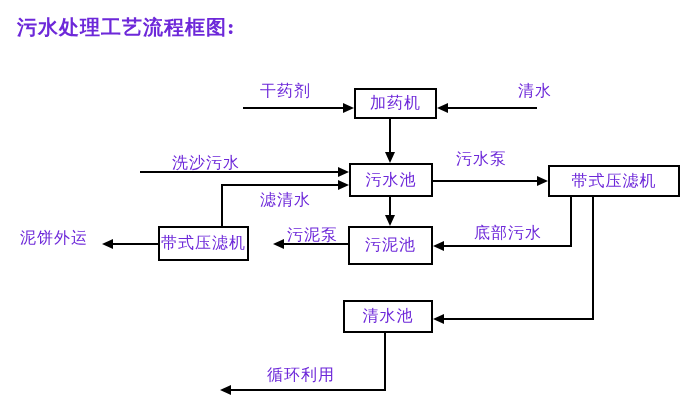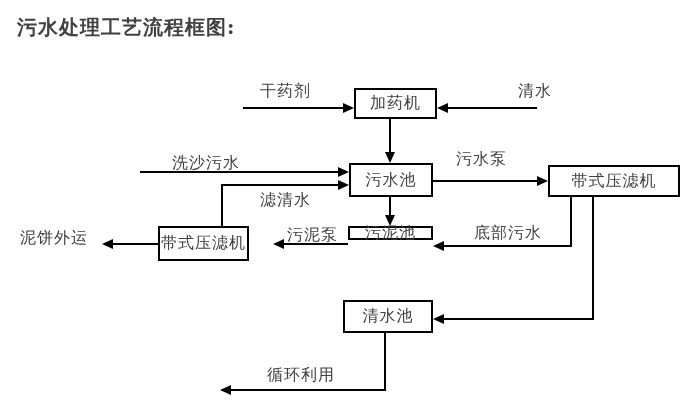--- a/index.html
+++ b/index.html
@@ -1,19 +1,19 @@
 <!DOCTYPE html>
 <html><head>
 <meta charset="utf-8">
 <style>
   html,body{margin:0;padding:0;background:#ffffff;}
   #stage{
     position:relative;width:700px;height:420px;background:#ffffff;
     font-family:"DejaVu Sans","Liberation Sans",sans-serif;
-    color:#404040;overflow:hidden;
+    color:#6d28d9;overflow:hidden;
   }
   .title{
     position:absolute;left:17px;top:14px;
     font-size:20px;font-weight:bold;letter-spacing:1px;
     font-family:"DejaVu Serif","Liberation Serif",serif;
   }
   .node{
     position:absolute;box-sizing:border-box;border:2px solid #000;background:#fff;
     display:flex;align-items:center;justify-content:center;
     font-size:16px;letter-spacing:1px;white-space:nowrap;
@@ -37,21 +37,21 @@
 
   <div class="node" style="left:354px;top:88px;width:83px;height:31px;">
     <span>加药机</span>
   </div>
   <div class="node" style="left:349px;top:163px;width:84px;height:34px;">
     <span>污水池</span>
   </div>
   <div class="node" style="left:548px;top:165px;width:132px;height:32px;">
     <span>带式压滤机</span>
   </div>
-  <div class="node" style="left:348px;top:226px;width:85px;height:14px;">
+  <div class="node" style="left:348px;top:226px;width:85px;height:39px;">
     <span>污泥池</span>
   </div>
   <div class="node" style="left:158px;top:226px;width:91px;height:35px;">
     <span>带式压滤机</span>
   </div>
   <div class="node" style="left:343px;top:300px;width:90px;height:33px;">
     <span>清水池</span>
   </div>
 
   <div class="lbl" style="left:260px;top:81px;">干药剂</div>

